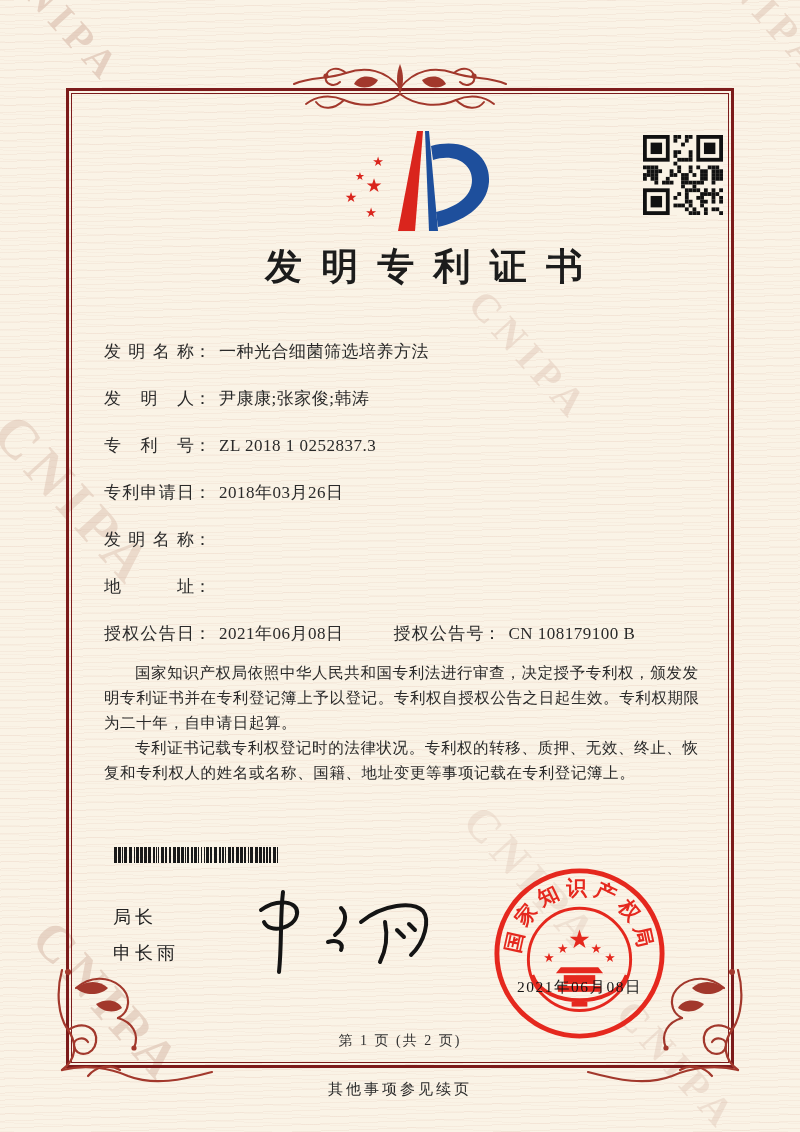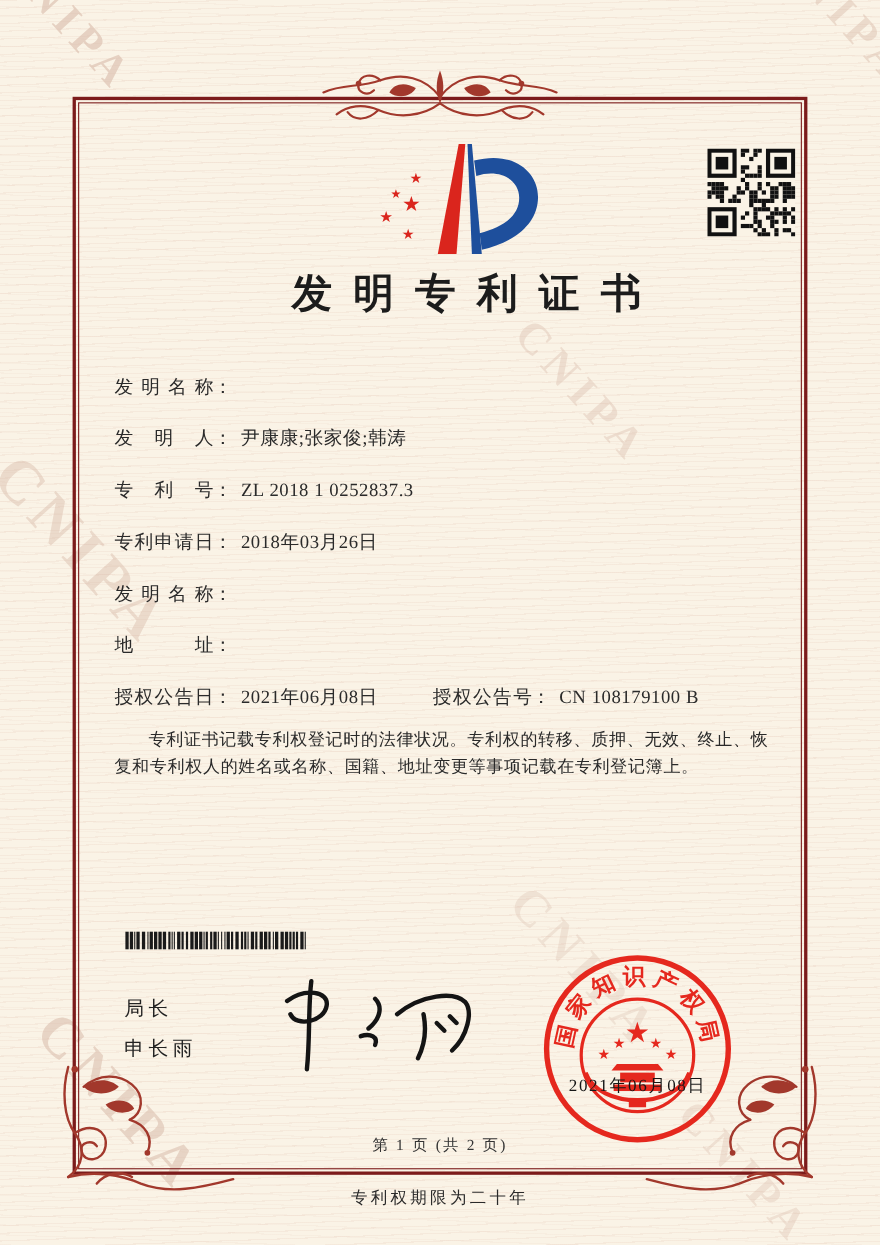--- a/index.html
+++ b/index.html
@@ -260,20 +260,21 @@
         <rect x="7.619047619047619" y="60.95238095238095" width="11.428571428571427" height="11.428571428571427" fill="#111"></rect>
       </svg>
     </div>
 
   <div class="title">发明专利证书</div>
 
   <div class="rows">
     <div class="row">
       <span class="flabel">发明名称</span>
         <span class="colon">：</span>
+      <span class="fvalue">一种光合细菌筛选培养方法</span>
     </div>
     <div class="row">
       <span class="flabel">发明人</span>
         <span class="colon">：</span>
       <span class="fvalue">尹康康;张家俊;韩涛</span>
     </div>
     <div class="row">
       <span class="flabel">专利号</span>
         <span class="colon">：</span>
       <span class="fvalue">ZL 2018 1 0252837.3</span>
@@ -295,20 +296,21 @@
       <span class="flabel">授权公告日</span>
         <span class="colon">：</span>
       <span class="fvalue">2021年06月08日</span>
       <span class="flabel grant2">授权公告号</span>
         <span class="colon">：</span>
       <span class="fvalue">CN 108179100 B</span>
     </div>
   </div>
 
   <div class="paras">
+    <p>国家知识产权局依照中华人民共和国专利法进行审查，决定授予专利权，颁发发明专利证书并在专利登记簿上予以登记。专利权自授权公告之日起生效。专利权期限为二十年，自申请日起算。</p>
     <p>专利证书记载专利权登记时的法律状况。专利权的转移、质押、无效、终止、恢复和专利权人的姓名或名称、国籍、地址变更等事项记载在专利登记簿上。</p>
   </div>
 
   <div class="barcode" id="barcode">
       <span style="display:inline-block;width:3px;background:#1a1a1a;margin-right:1px;"></span>
       <span style="display:inline-block;width:3px;background:#1a1a1a;margin-right:1px;"></span>
       <span style="display:inline-block;width:1px;background:#1a1a1a;margin-right:1px;"></span>
       <span style="display:inline-block;width:3px;background:#1a1a1a;margin-right:2px;"></span>
       <span style="display:inline-block;width:3px;background:#1a1a1a;margin-right:2px;"></span>
       <span style="display:inline-block;width:1px;background:#1a1a1a;margin-right:1px;"></span>
@@ -387,15 +389,15 @@
       <polygon points="66,110 114,110 109,104 71,104"></polygon>
       <rect x="74" y="112" width="32" height="9"></rect>
       <rect x="68" y="123" width="44" height="6"></rect>
       <rect x="82" y="139" width="16" height="5"></rect>
     </g>
     <path d="M42,112 C54,146 126,146 138,112" stroke="#e5281e" stroke-width="4" fill="none"></path>
   </svg>
   <div class="seal-date">2021年06月08日</div>
 
   <div class="page-ind">第 1 页 (共 2 页)</div>
-  <div class="cont-note">专利权期限为二十年</div>
+  <div class="cont-note">其他事项参见续页</div>
 
 </div>
 
 </body></html>

